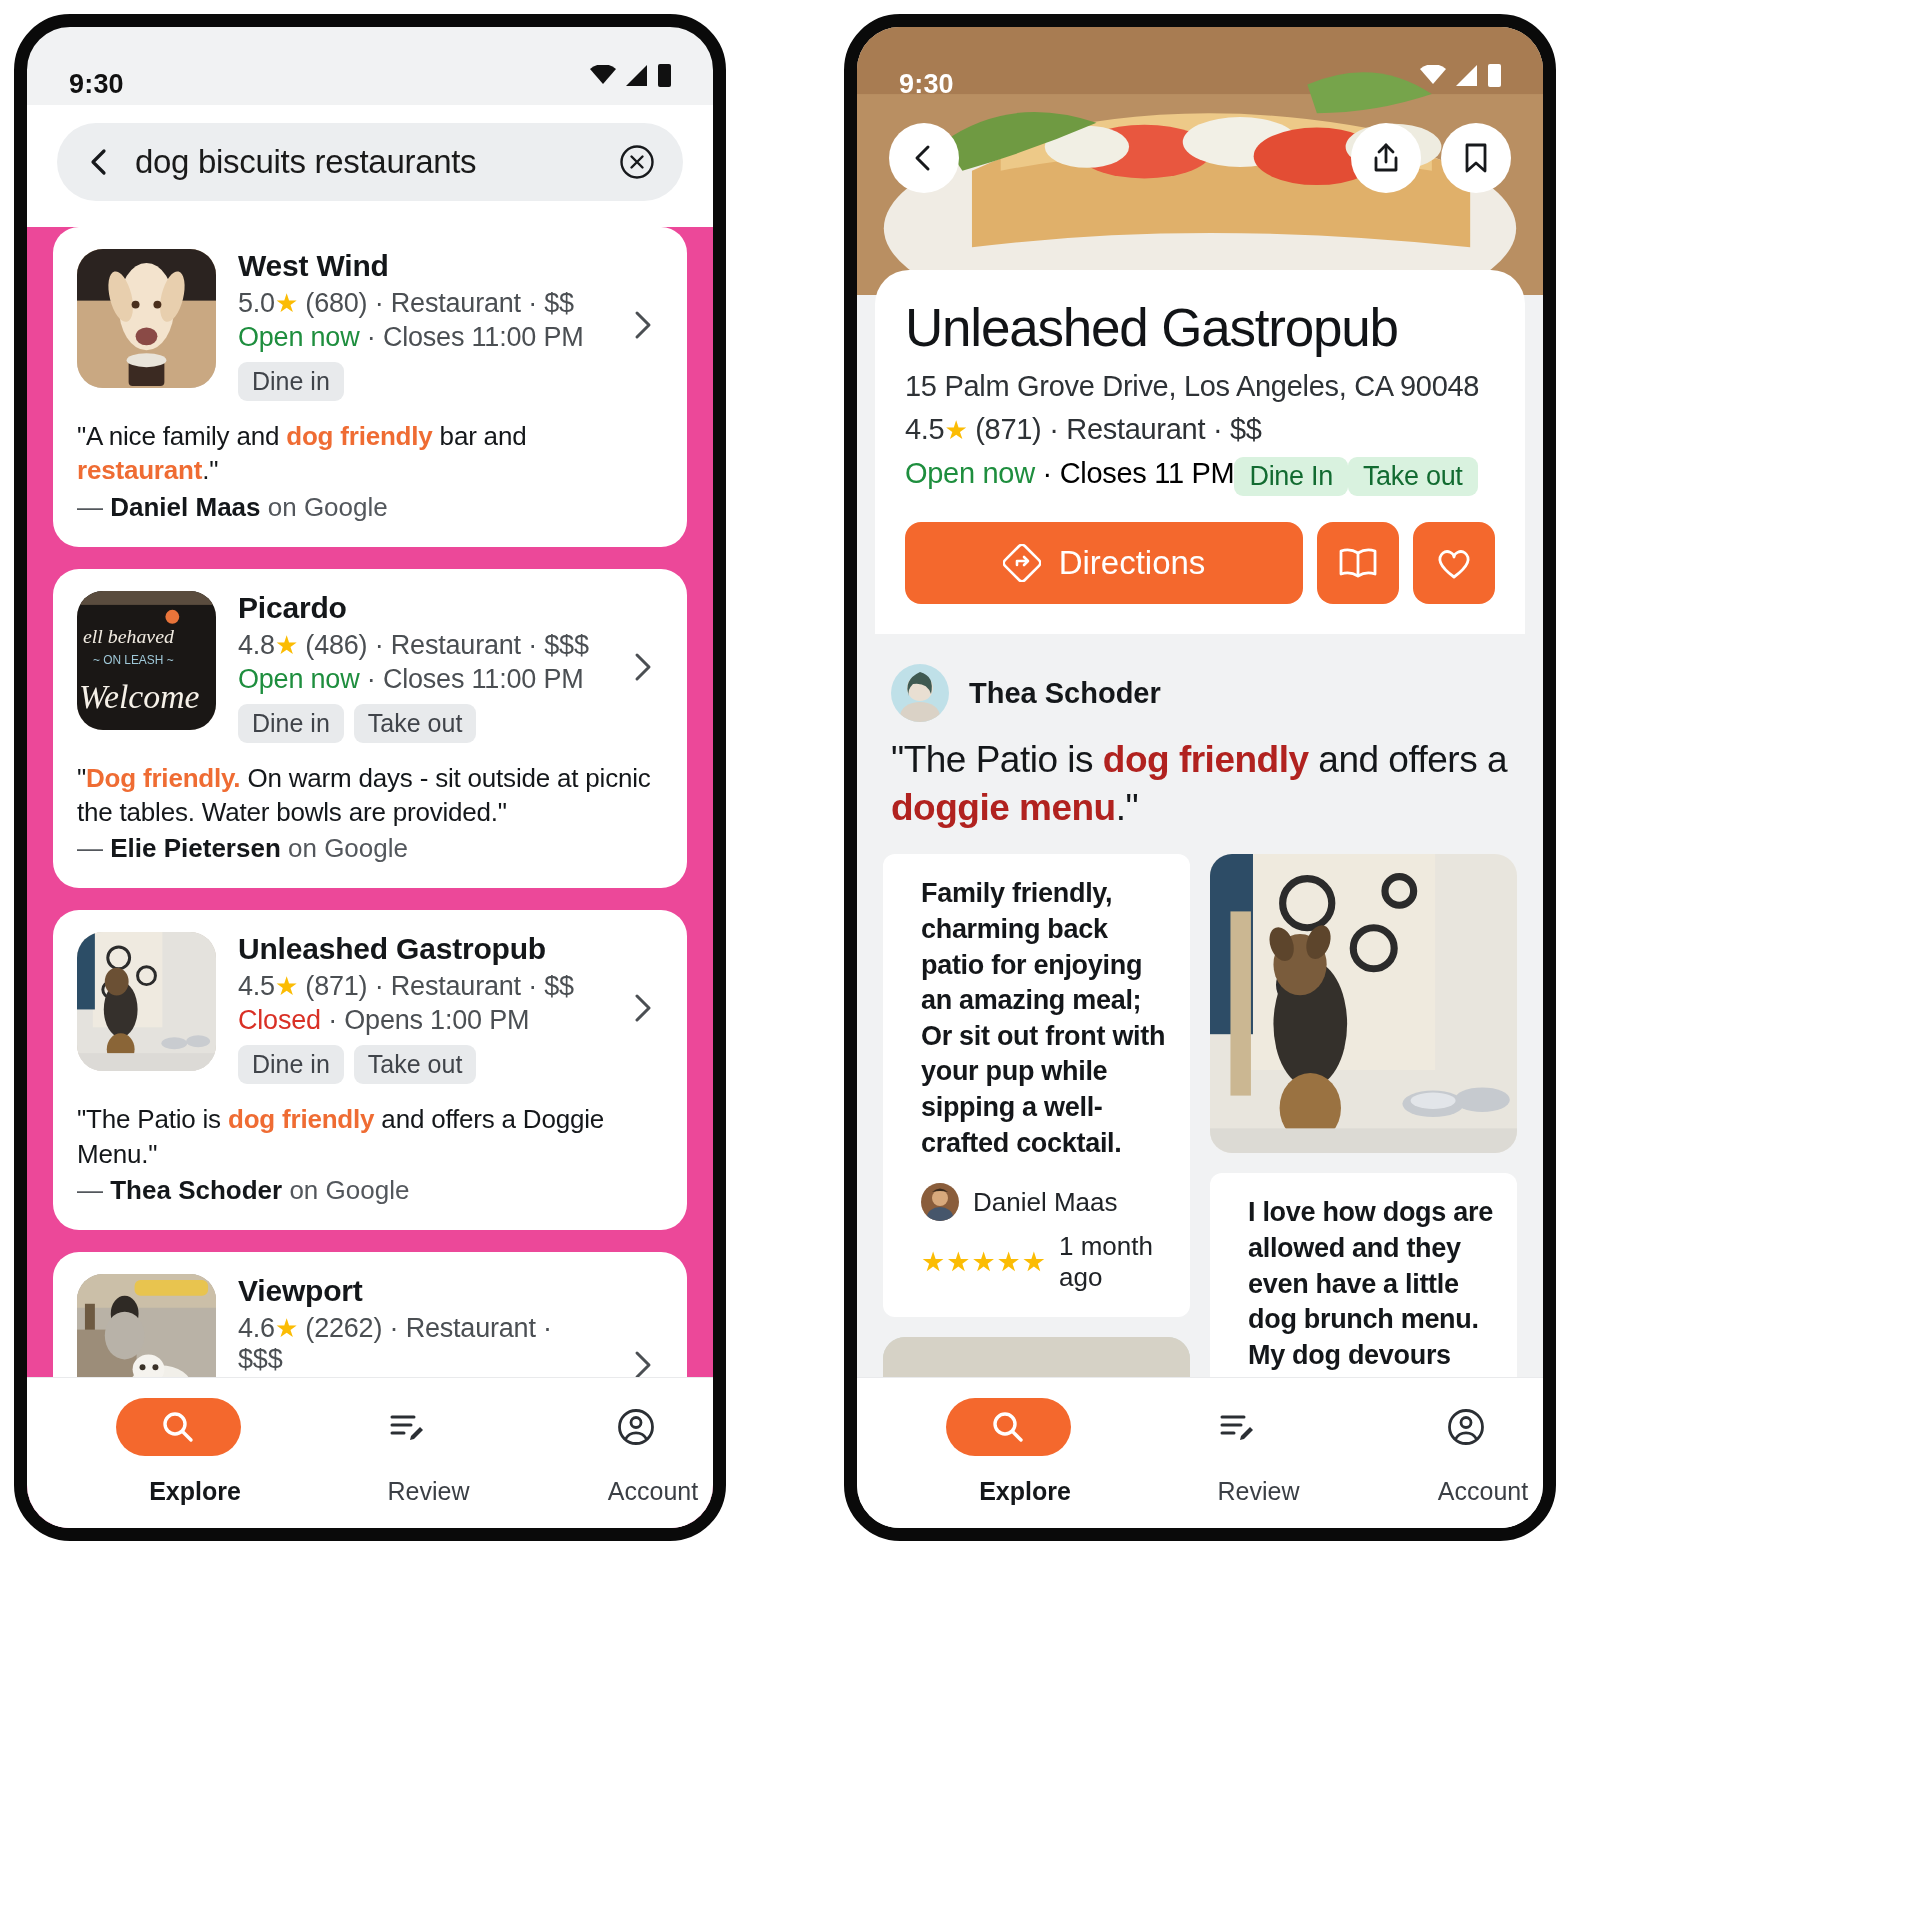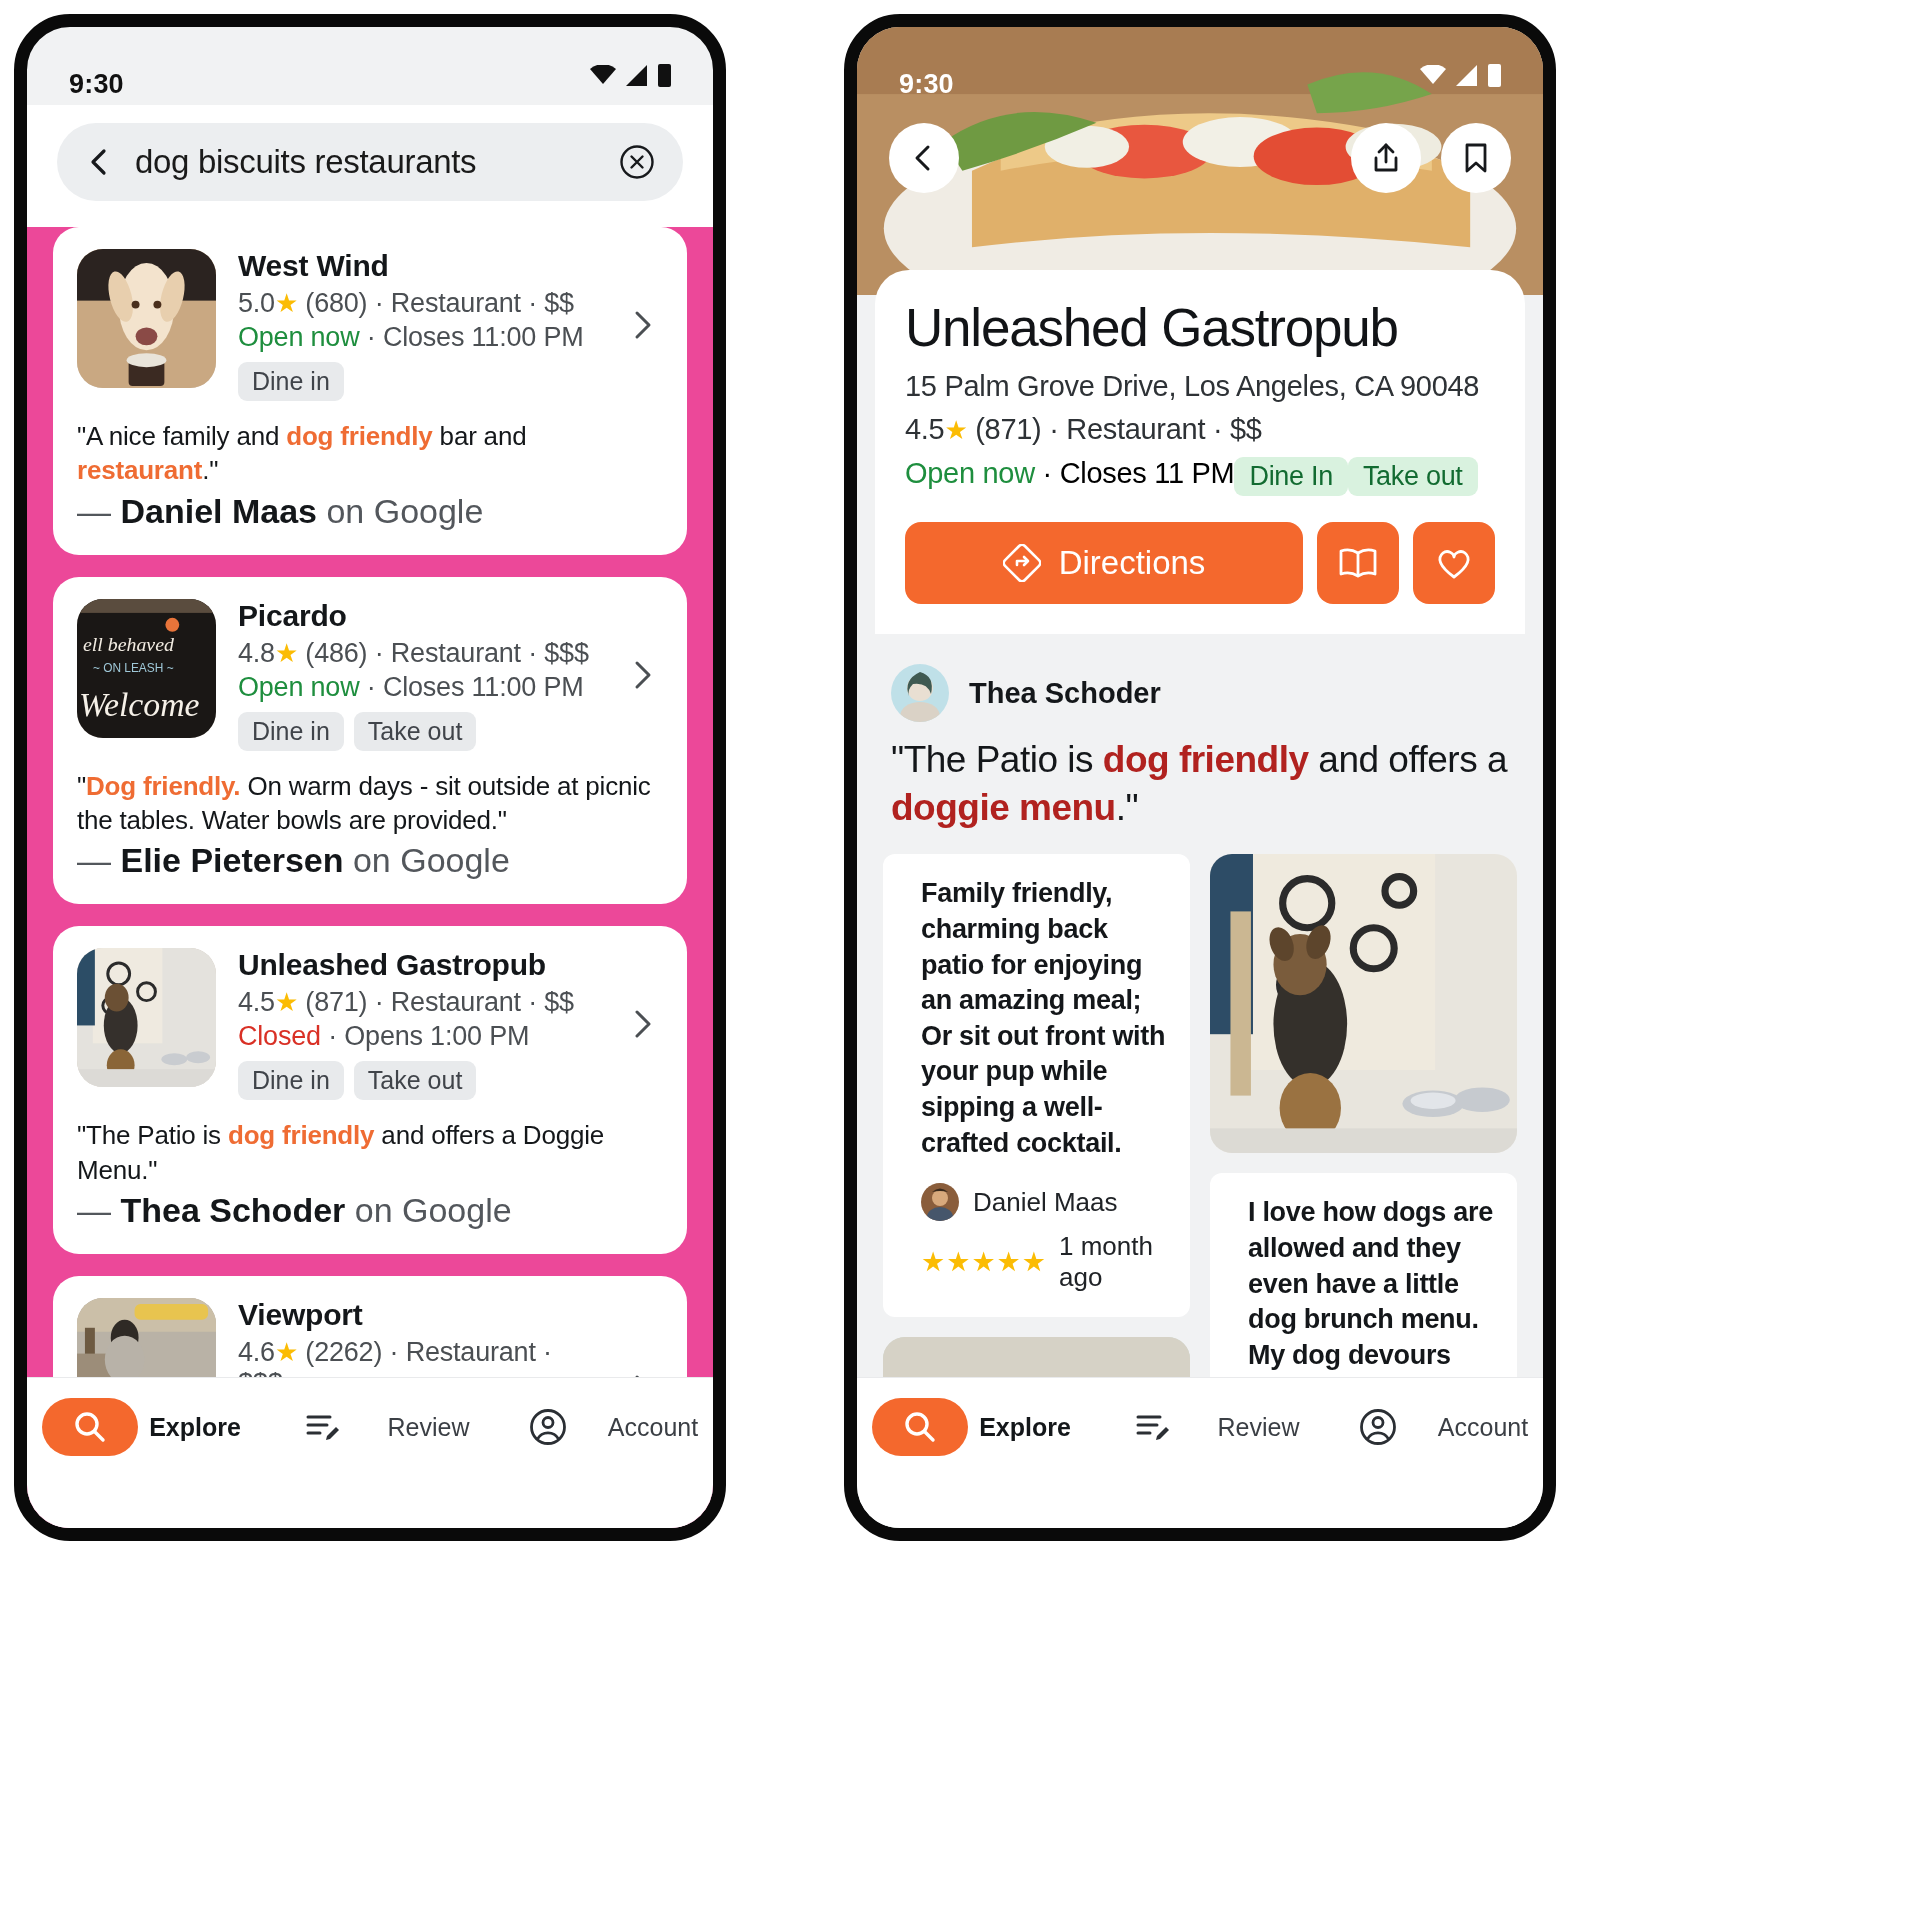--- a/index.html
+++ b/index.html
@@ -67,31 +67,31 @@
   .open { color: #1e8e3e; }
   .closed { color: #d93025; }
   .chips { margin-top: 9px; display: flex; gap: 10px; }
   .chip {
     background: #e8eaec; border-radius: 9px; padding: 5px 14px;
     font-size: 25px; color: #40444a;
   }
   .chev { width: 34px; height: 34px; align-self: center; flex: none; margin-right: 4px; }
   .quote { margin-top: 18px; font-size: 26px; line-height: 1.32; color: #14171a; letter-spacing: -0.2px; }
   .hl { color: #ef6c33; font-weight: 700; }
-  .attrib { margin-top: 4px; font-size: 34px; color: #53575c; }
+  .attrib { margin-top: 4px; font-size: 26px; color: #53575c; }
   .attrib b { color: #14171a; font-weight: 700; }
 
   
   .bottomnav {
     position: absolute; left: 0; right: 0; bottom: 0; height: 151px;
     background: #fff; display: flex; align-items: flex-start;
     justify-content: space-around; padding-top: 20px;
     border-top: 1px solid #e9eaec; z-index: 8;
   }
-  .navitem { display: flex; flex-direction: row; align-items: center; gap: 11px; width: 199px; }
+  .navitem { display: flex; flex-direction: column; align-items: flex-end; gap: 21px; width: 199px; }
   .navpill {
     width: 125px; height: 58px; border-radius: 30px;
     display: flex; align-items: center; justify-content: center;
   }
   .navpill.active { background: #f4682d; }
   .navlabel { font-size: 25px; color: #3b3f45; }
   .navlabel.active { font-weight: 700; color: #14171a; }
 
   
   .hero { position: relative; height: 269px; margin-top: -78px; }

